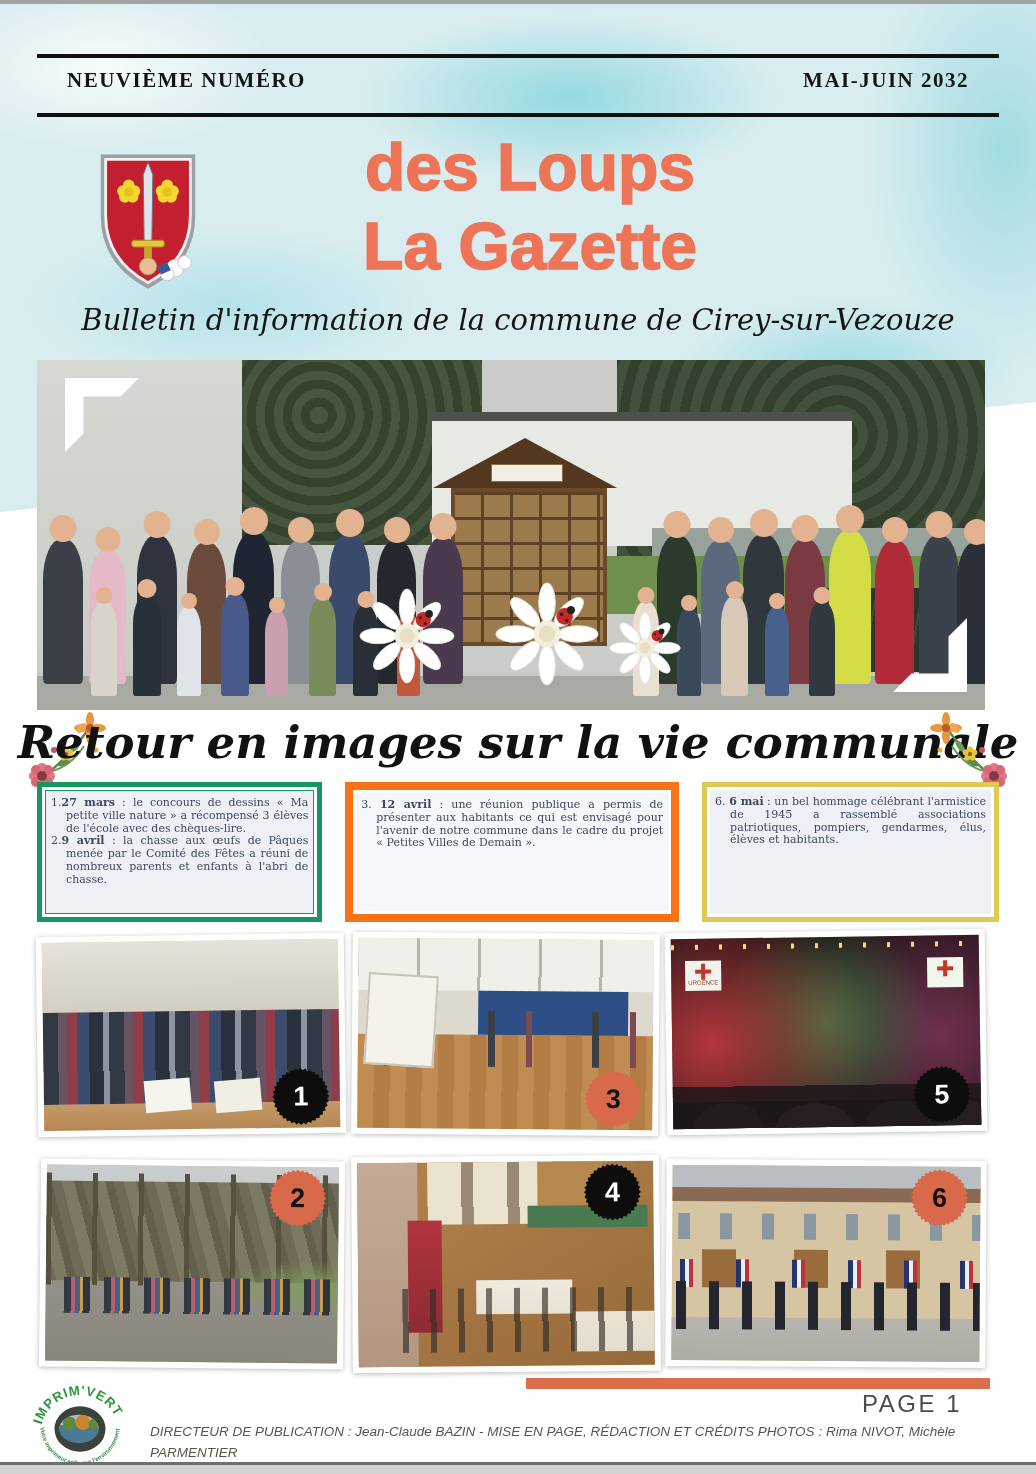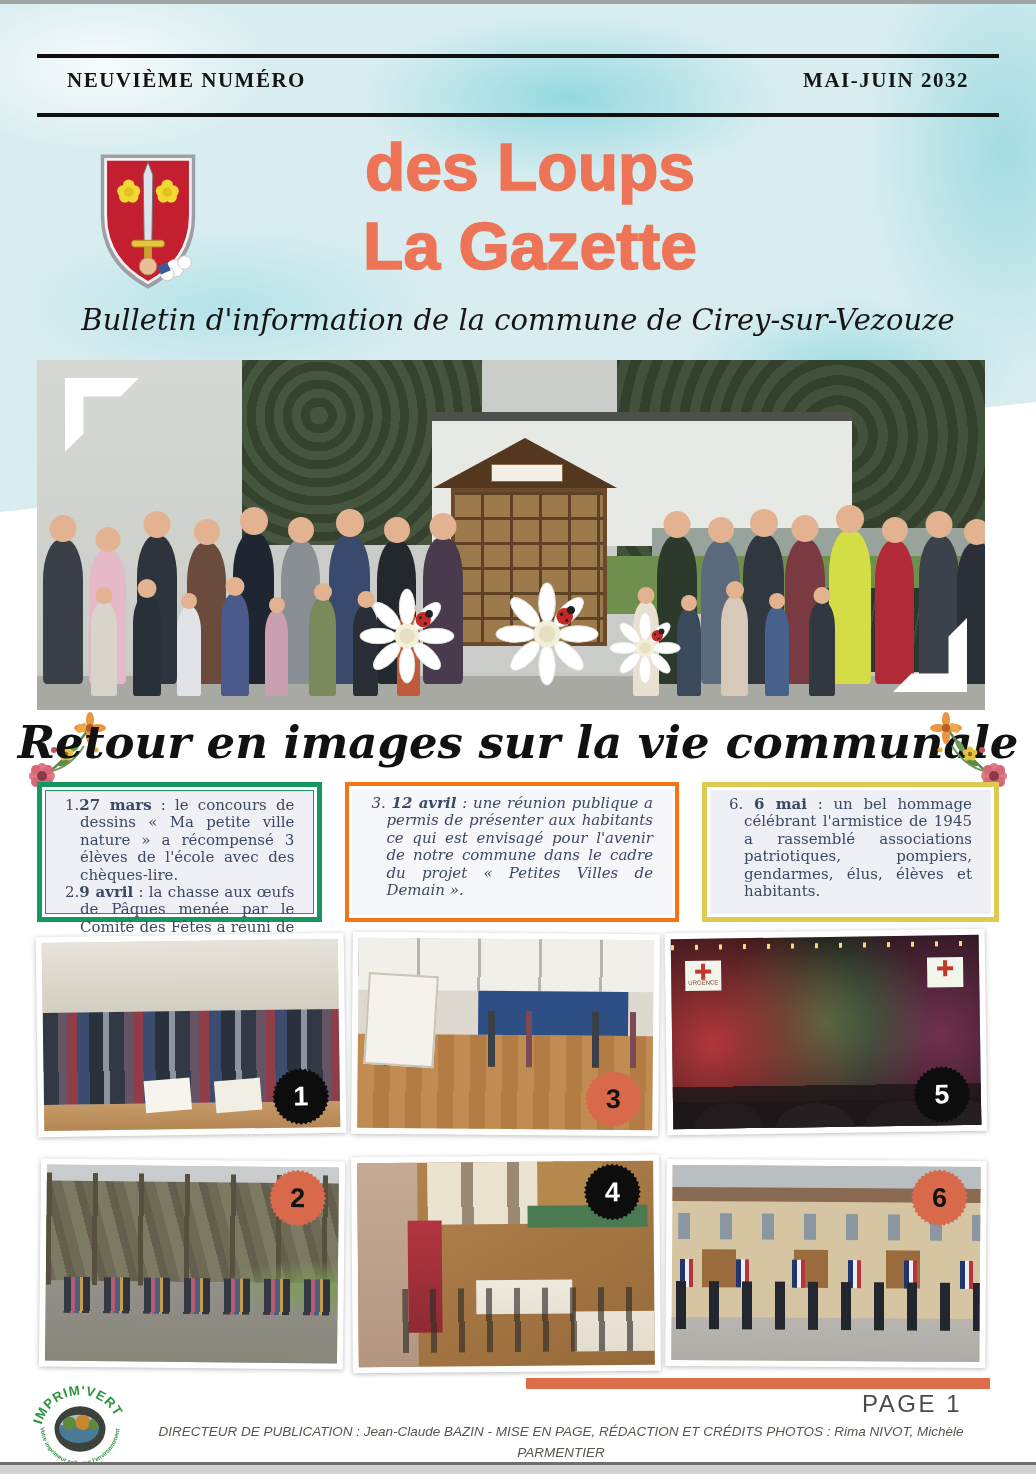--- a/index.html
+++ b/index.html
@@ -75,26 +75,26 @@
 
   
   .section-heading{left:0;top:716px;width:1036px;text-align:center;color:#111;
     font-family:"DejaVu Serif",serif;font-style:italic;font-weight:700;font-size:45px;}
   .flower{width:92px;height:82px;}
   .flower.left{left:26px;top:712px;} .flower.right{left:918px;top:712px;transform:scaleX(-1);}
 
   
   .boxes{left:37px;top:782px;width:962px;display:flex;gap:23px;}
   .box{box-sizing:border-box;height:140px;padding:3px;background:#fff;}
-  .box-inner{height:100%;box-sizing:border-box;padding:6px 19px;background:#eef0f6;
-    font-family:"DejaVu Serif",serif;font-size:15px;line-height:1.16;color:#3c4963;text-align:justify;}
+  .box-inner{height:100%;box-sizing:border-box;padding:6px 5px;background:#eef0f6;
+    font-family:"DejaVu Serif",serif;font-size:11px;line-height:1.16;color:#3c4963;text-align:justify;}
   .box p{margin:0;padding-left:15px;text-indent:-15px;}
   .box .d{font-weight:700;}
   .box1{width:295px;border:5px solid #17975f;} .box1 .box-inner{border:1.5px solid #17975f;}
-  .box2{width:345px;border:4px solid #f97316;font-style:italic;} .box2 .box-inner{background:#f6f7fa;}
+  .box2{width:345px;border:8px solid #f97316;} .box2 .box-inner{background:#f6f7fa;}
   .box3{width:307px;border:5px solid #ddca52;}
 
   
   .polaroid{position:absolute;background:#fff;padding:6px;box-sizing:border-box;
     box-shadow:0 1px 5px rgba(0,0,0,.28);}
   .pic{width:100%;height:100%;position:relative;overflow:hidden;}
   .pp1{left:37px;top:935px;width:308px;height:200px;transform:rotate(-.8deg);}
   .pp3{left:352px;top:933px;width:307px;height:202px;transform:rotate(.5deg);}
   .pp5{left:666px;top:931px;width:320px;height:202px;transform:rotate(-.8deg);}
   .pp2{left:40px;top:1160px;width:304px;height:208px;transform:rotate(.6deg);}
@@ -168,21 +168,21 @@
     font-style:normal;font-weight:700;font-size:27px;font-family:"Liberation Sans",sans-serif;}
   .badge.dark svg{color:#0d0d0d;} .badge.dark i{color:#fff;}
   .badge.orange svg{color:#d8694a;} .badge.orange i{color:#121212;}
   .b-br{right:16px;bottom:8px;} .b-tr{right:18px;top:8px;}
 
   
   .footer-bar{left:526px;top:1378px;width:464px;height:11px;background:#dd6e4a;}
   .page-label{left:636px;top:1390px;width:326px;text-align:right;color:#4e4a47;
     font-size:24px;letter-spacing:2.5px;}
   .credits{left:150px;top:1422px;width:822px;color:#5b544e;font-style:italic;font-size:13.5px;line-height:1.55;}
-  .credits .l1{text-align:center;}
+  .credits .l1{text-align:left;}
   .credits .l2{display:flex;justify-content:space-between;}
   .logo{left:28px;top:1376px;width:104px;height:104px;}
 </style>
 </head>
 <body>
 
 <div class="abs top-strip"></div>
 <div class="abs teal"></div>
 
 <div class="abs rule r1"></div>

